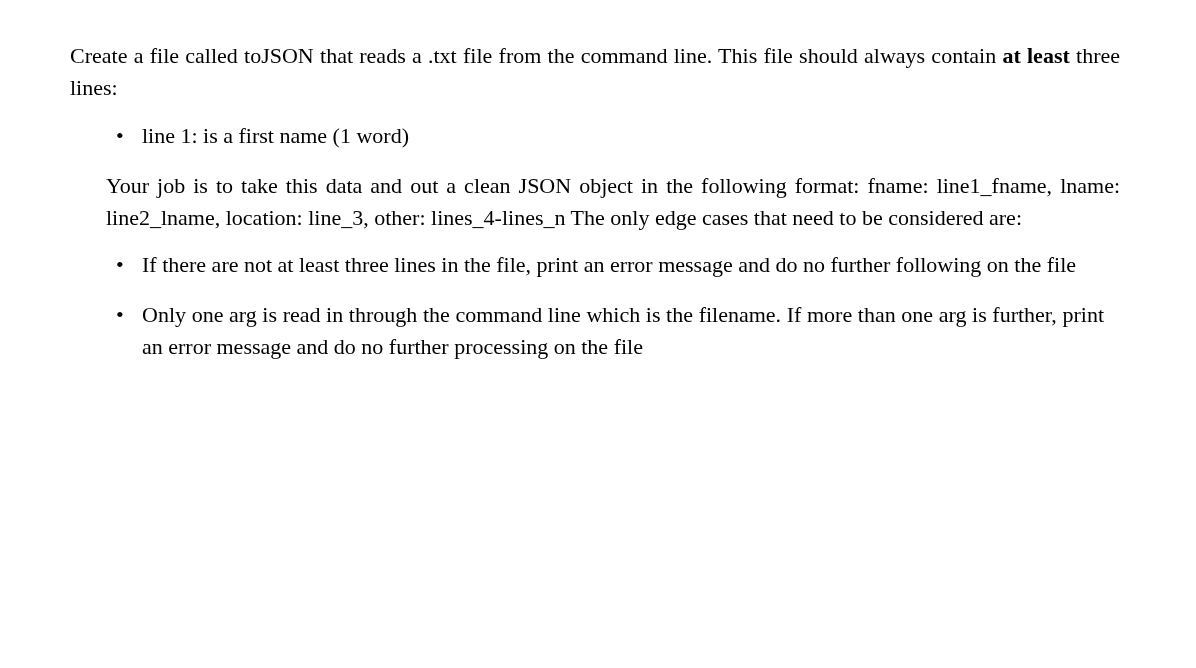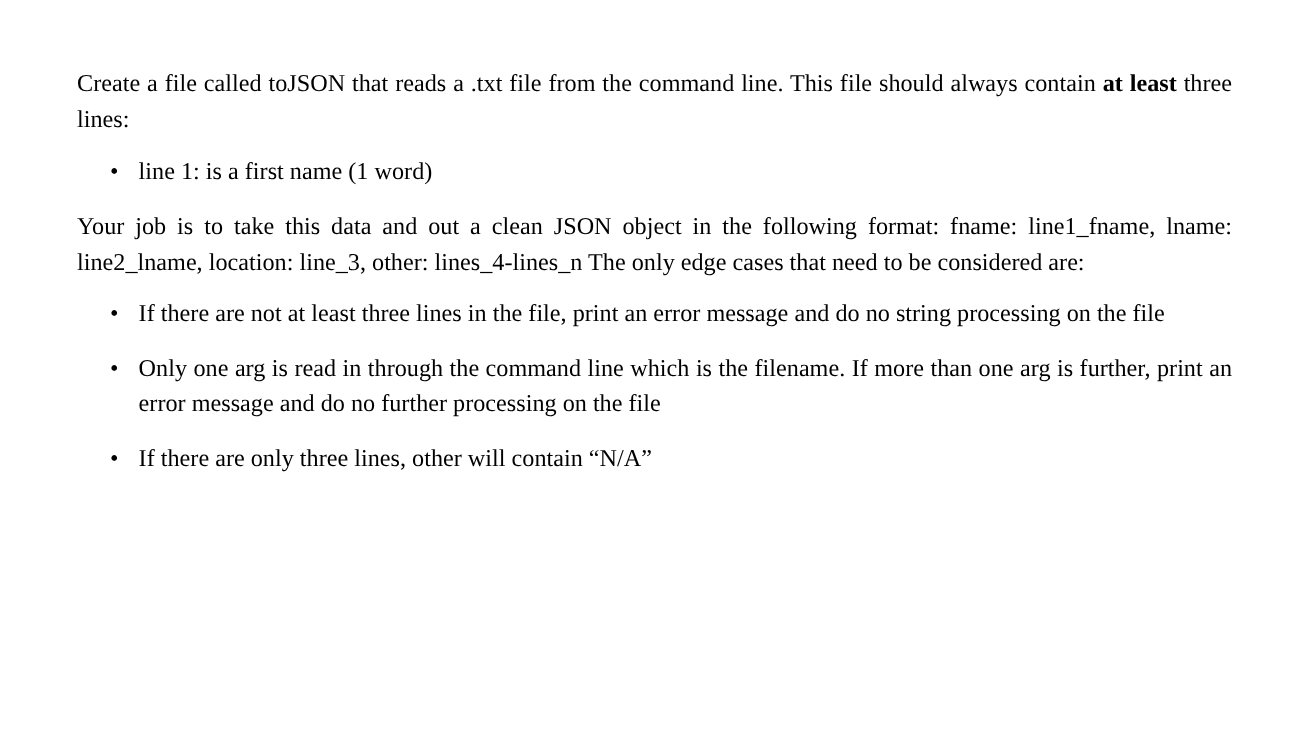--- a/index.html
+++ b/index.html
@@ -6,49 +6,50 @@
       margin: 0;
       padding: 0;
       font-family: 'Georgia', 'Times New Roman', serif;
       font-size: 22px;
       line-height: 1.45;
       color: #000;
       background: #fff;
     }
     .container {
       width: 1050px;
-      padding: 60px 70px;
+      padding: 40px 70px;
     }
     .intro {
       text-align: justify;
       margin-bottom: 16px;
     }
     .bold {
       font-weight: bold;
     }
     ul {
       list-style: none;
       padding-left: 56px;
-      margin: 16px 0;
+      margin: 16px 16px;
     }
     ul li {
       position: relative;
       margin-bottom: 18px;
       text-align: justify;
     }
     ul li::before {
       content: "\2022";
       position: absolute;
       left: -26px;
       font-size: 22px;
     }
     .para {
       text-align: justify;
       margin-top: 8px;
       margin-bottom: 14px;
+      margin-left: 36px;
     }
   </style>
 </head>
 <body>
 
 <div class="container">
 
   <div class="intro">
     <span>Create a file called toJSON that reads a .txt file from the command line. This file should always contain </span><span class="bold">at least</span><span> three lines:</span>
   </div>
@@ -57,18 +58,17 @@
     <li><span>line 1: is a first name (1 word)</span></li>
   </ul>
 
   <div class="para">
     <span>Your job is to take this data and out a clean JSON object in the following format:</span>
     <span>fname: line1_fname, lname: line2_lname, location: line_3, other: lines_4-lines_n</span>
     <span>The only edge cases that need to be considered are:</span>
   </div>
 
   <ul>
-    <li><span>If there are not at least three lines in the file, print an error message and do no string processing on the file</span></li>
+    <li><span>If there are not at least three lines in the file, print an error message and do no further following on the file</span></li>
     <li><span>Only one arg is read in through the command line which is the filename. If more than one arg is further, print an error message and do no further processing on the file</span></li>
-    <li><span>If there are only three lines, other will contain “N/A”</span></li>
   </ul>
 
 </div>
 
 </body></html>

